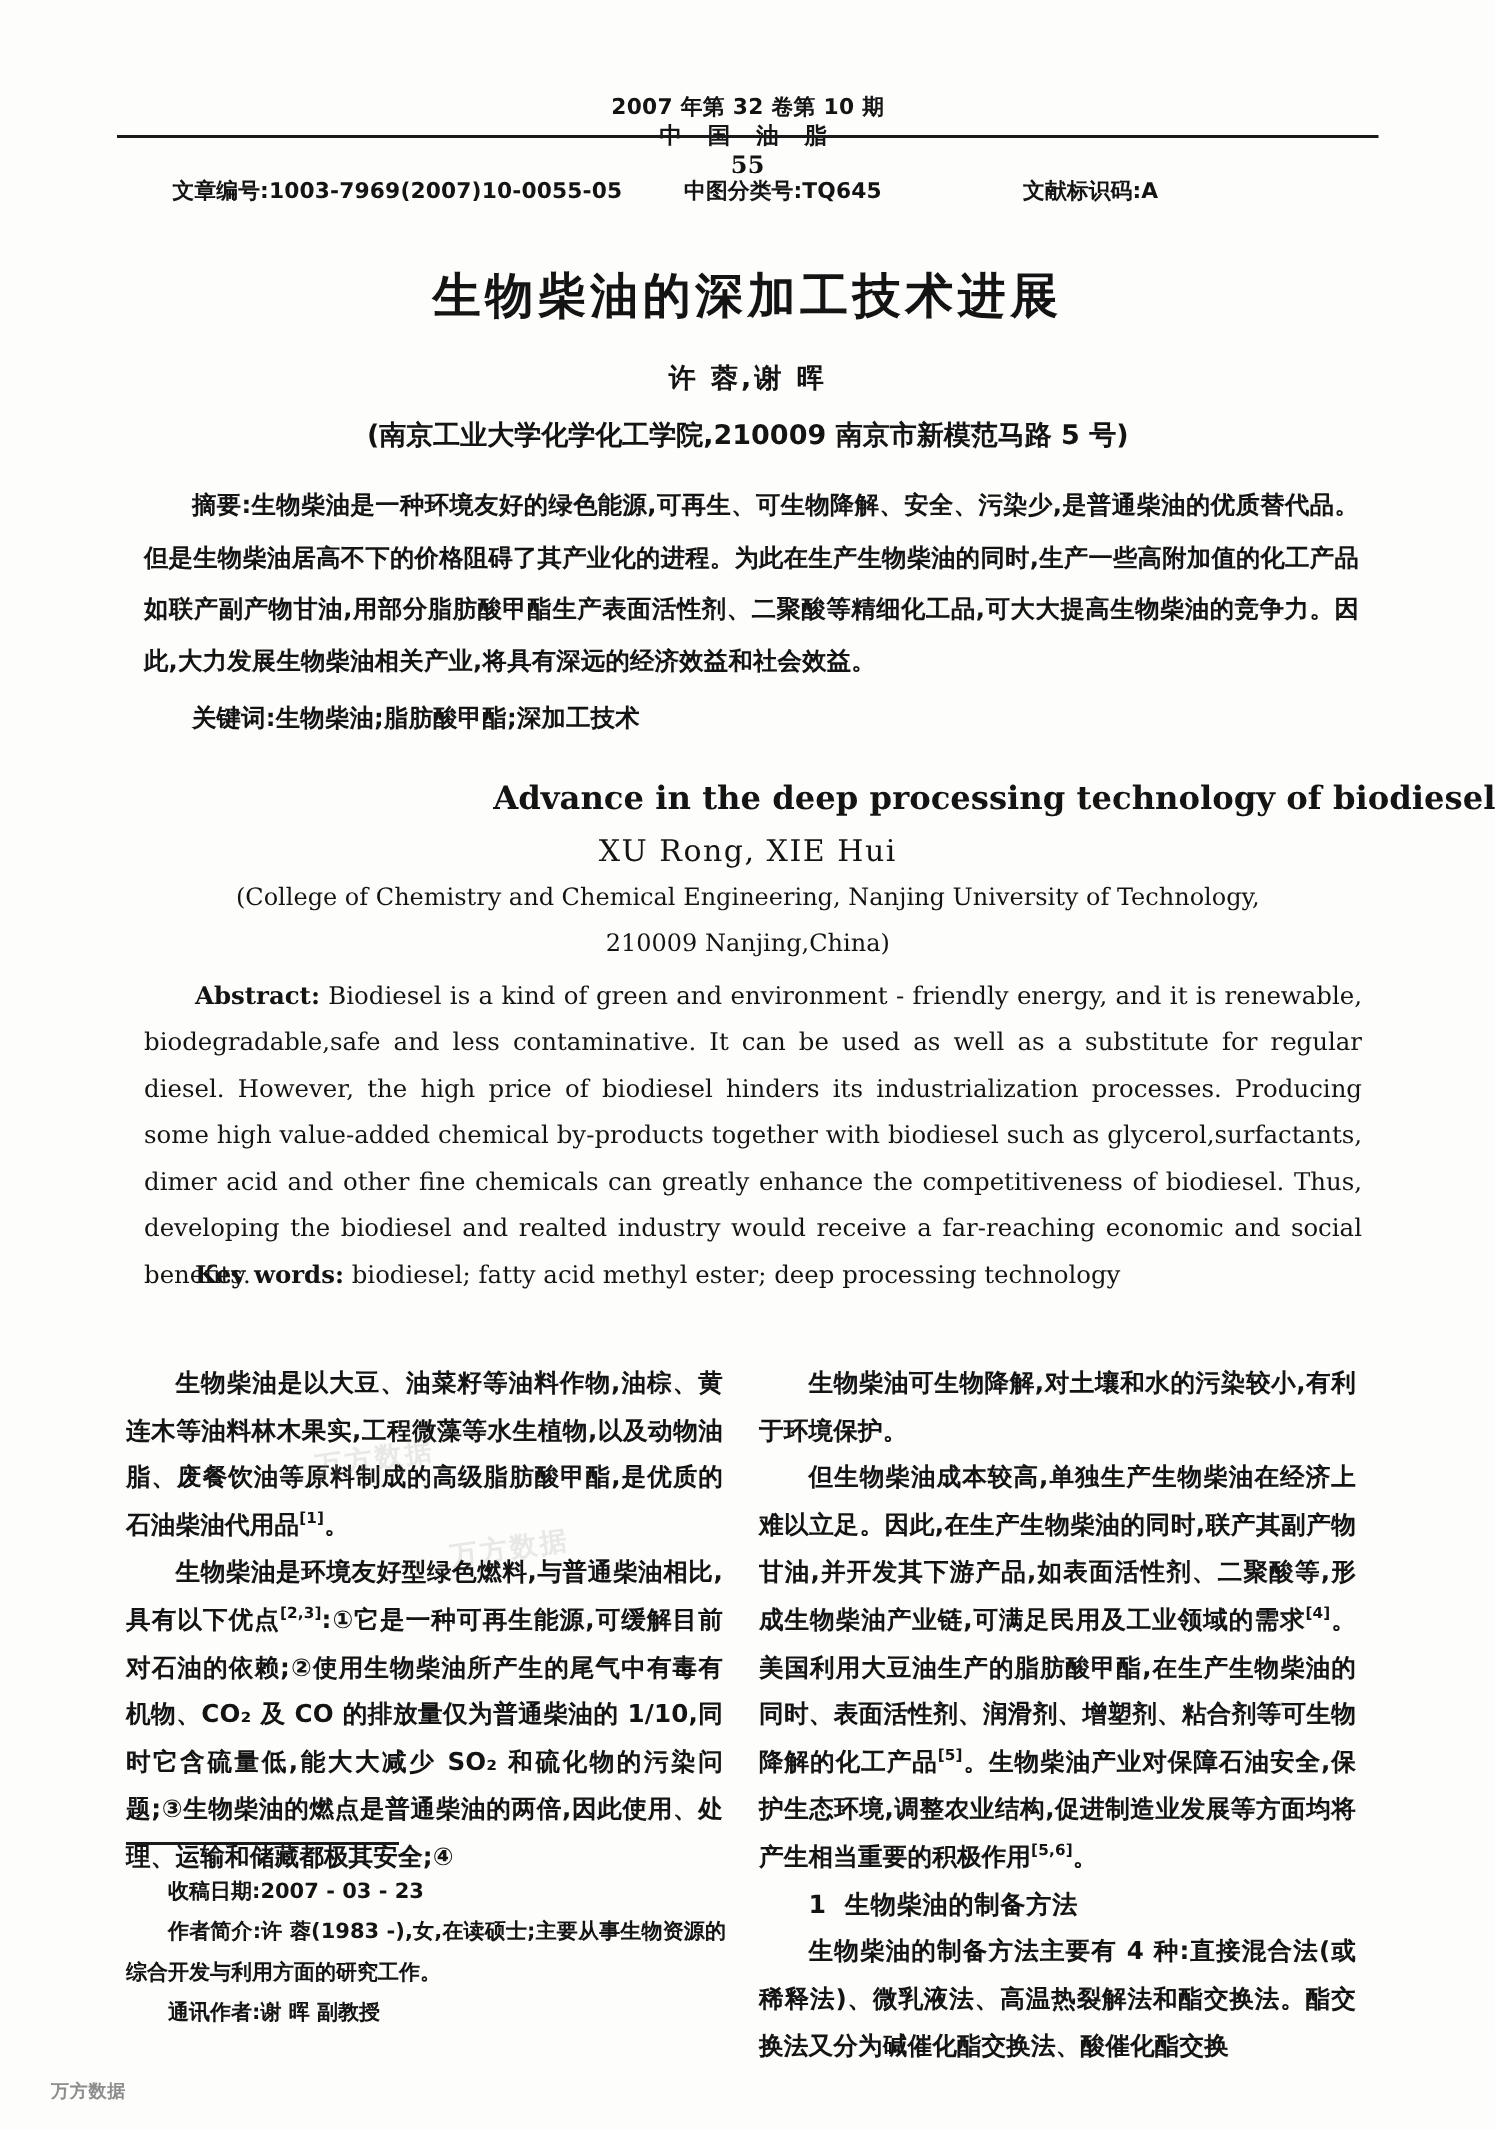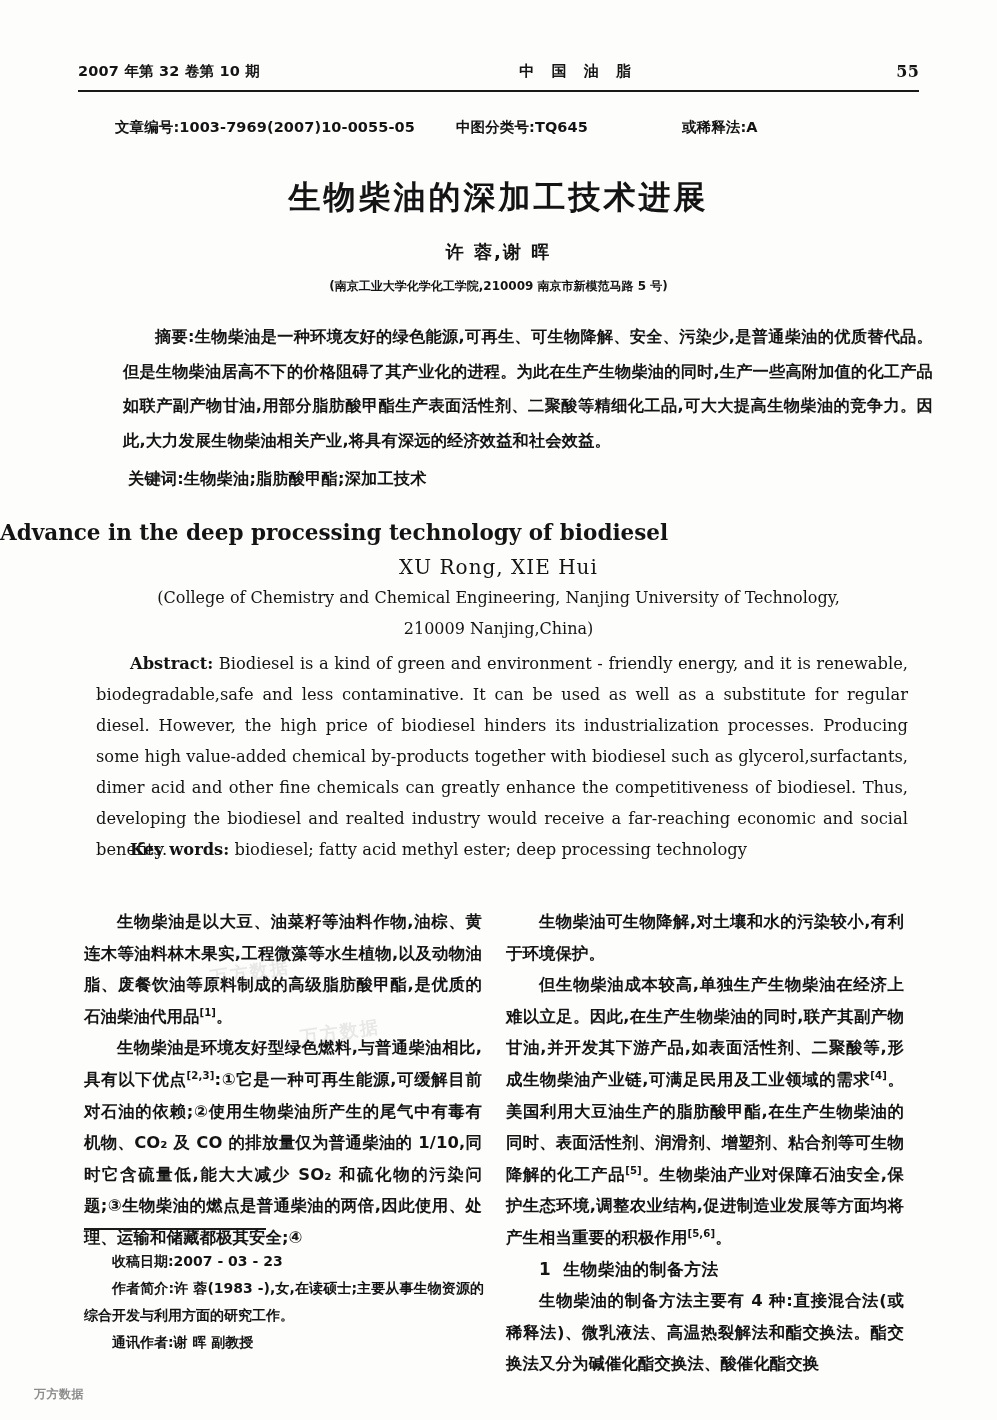--- a/index.html
+++ b/index.html
@@ -22,20 +22,21 @@
     position: absolute;
     left: 78px;
     top: 62px;
     width: 841px;
     display: flex;
     align-items: center;
     justify-content: space-between;
     font-size: 14.5px;
     font-weight: bold;
     letter-spacing: 0.2px;
+    flex-direction: column;
   }
   .running-head .rh-center {
     letter-spacing: 6px;
     font-size: 15px;
   }
   .running-head .rh-page {
     font-family: "DejaVu Serif", "Liberation Serif", serif;
     font-size: 16px;
     font-weight: bold;
   }
@@ -82,57 +83,56 @@
     font-size: 18px;
     font-weight: bold;
     letter-spacing: 2px;
   }
   .cn-affil {
     position: absolute;
     left: 0;
     top: 278px;
     width: 997px;
     text-align: center;
-    font-size: 12px;
+    font-size: 18px;
     font-weight: bold;
   }
 
   
   .cn-abstract {
     position: absolute;
     left: 96px;
     top: 320px;
     width: 810px;
     font-size: 16.2px;
     font-weight: bold;
     line-height: 34.5px;
     text-align: justify;
     text-indent: 32px;
     letter-spacing: 0.2px;
-    margin-left: 27px;
   }
   .cn-keywords {
     position: absolute;
     left: 96px;
     top: 462px;
     width: 810px;
     font-size: 16.2px;
     font-weight: bold;
     line-height: 34.5px;
     text-indent: 32px;
     letter-spacing: 0.2px;
   }
 
   
   .en-title {
     position: absolute;
     left: 0;
     top: 520px;
     width: 997px;
-    text-align: left;
+    text-align: right;
     font-family: "DejaVu Serif", "Liberation Serif", serif;
     font-size: 21.5px;
     font-weight: bold;
   }
   .en-authors {
     position: absolute;
     left: 0;
     top: 555px;
     width: 997px;
     text-align: center;
@@ -266,21 +266,21 @@
   <div class="running-head">
     <span>2007 年第 32 卷第 10 期</span>
     <span class="rh-center">中 国 油 脂</span>
     <span class="rh-page">55</span>
   </div>
   <div class="head-rule"></div>
 
   <div class="ident-line">
     <span class="id-a">文章编号:1003-7969(2007)10-0055-05</span>
     <span class="id-b">中图分类号:TQ645</span>
-    <span class="id-c">或稀释法:A</span>
+    <span class="id-c">文献标识码:A</span>
   </div>
 
   <div class="cn-title">生物柴油的深加工技术进展</div>
   <div class="cn-authors">许 蓉,谢 晖</div>
   <div class="cn-affil">(南京工业大学化学化工学院,210009 南京市新模范马路 5 号)</div>
 
   <div class="cn-abstract">摘要:生物柴油是一种环境友好的绿色能源,可再生、可生物降解、安全、污染少,是普通柴油的优质替代品。但是生物柴油居高不下的价格阻碍了其产业化的进程。为此在生产生物柴油的同时,生产一些高附加值的化工产品如联产副产物甘油,用部分脂肪酸甲酯生产表面活性剂、二聚酸等精细化工品,可大大提高生物柴油的竞争力。因此,大力发展生物柴油相关产业,将具有深远的经济效益和社会效益。</div>
   <div class="cn-keywords">关键词:生物柴油;脂肪酸甲酯;深加工技术</div>
 
   <div class="en-title">Advance in the deep processing technology of biodiesel</div>

